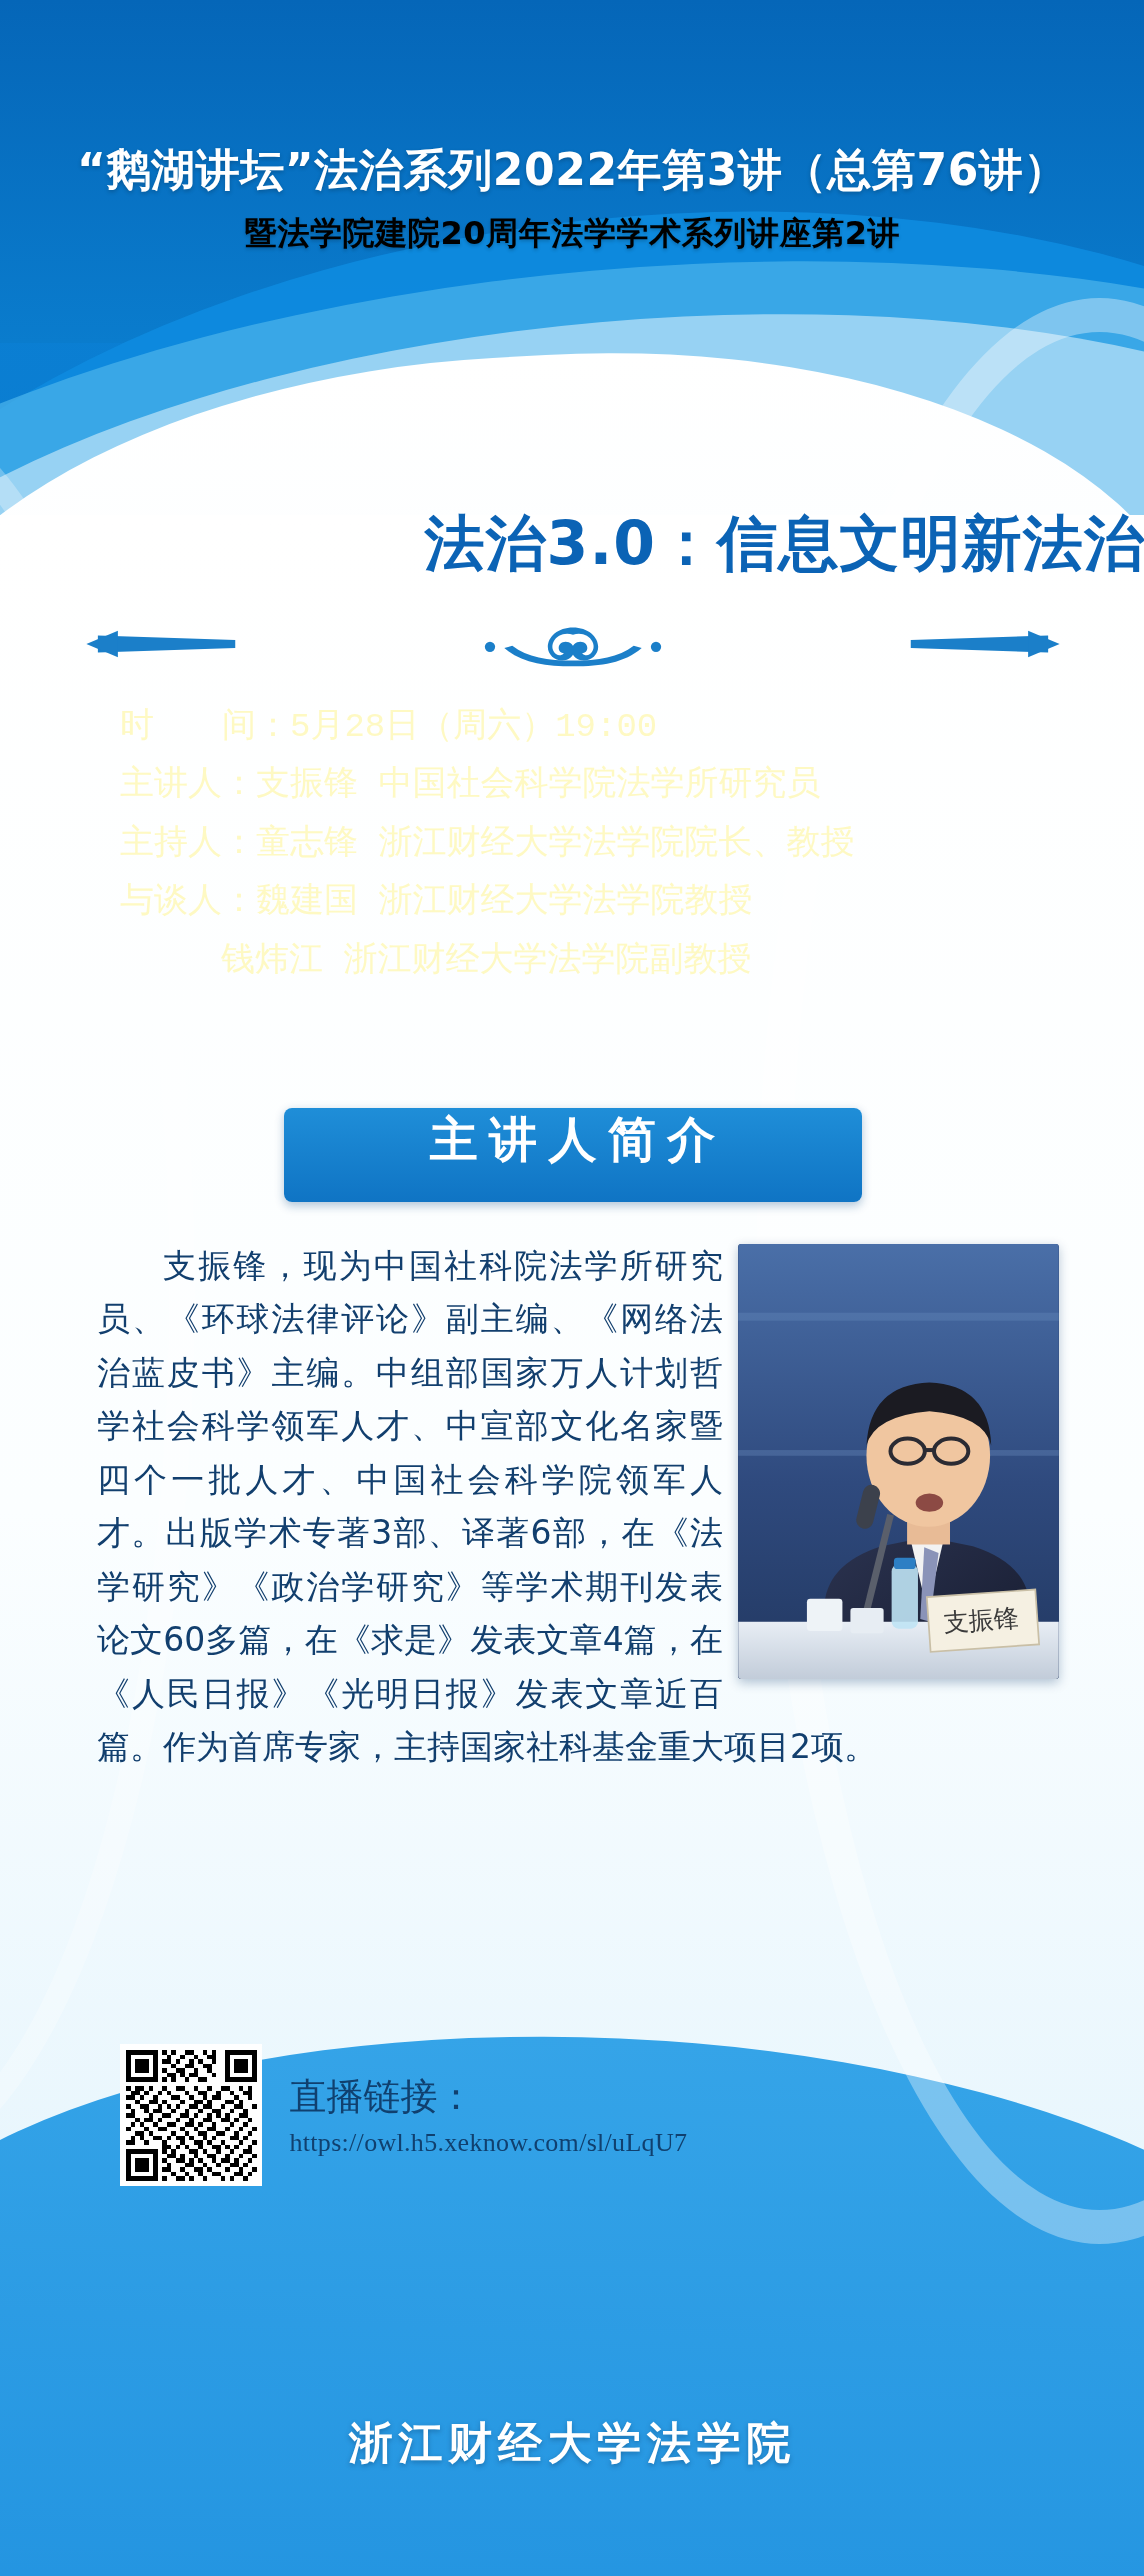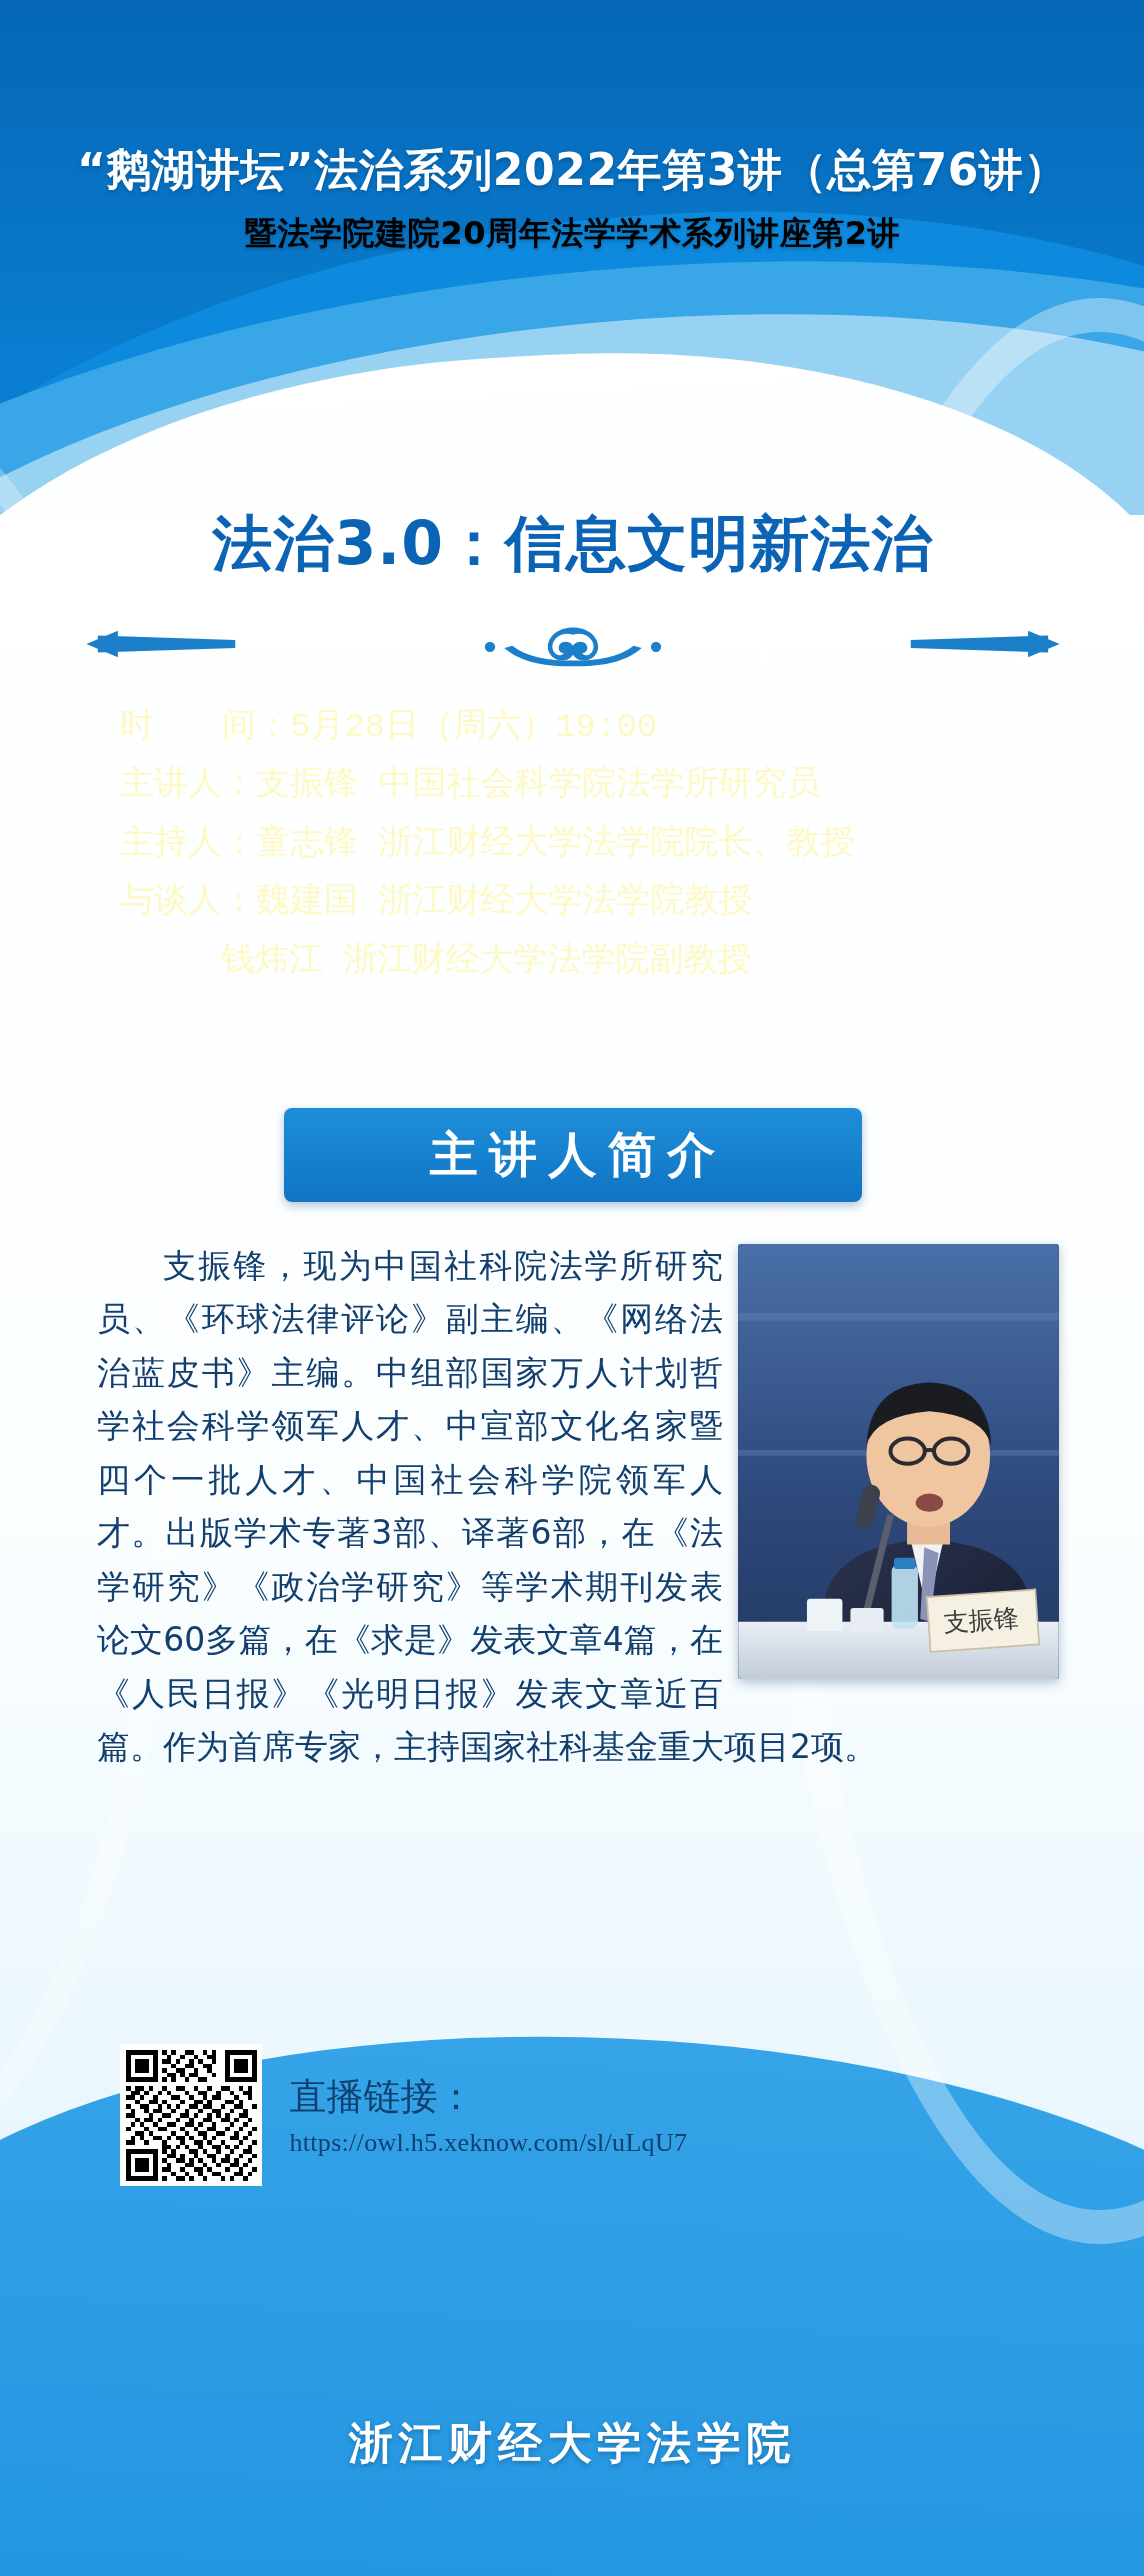--- a/index.html
+++ b/index.html
@@ -151,21 +151,21 @@
     text-shadow: 0 1.7px 3.4px rgba(0,0,0,.20);
     font-family: "DejaVu Sans", sans-serif;
   }
 
   
   .main-title {
     position: absolute;
     left: 0;
     top: 504px;
     width: 1145px;
-    text-align: center;
+    text-align: right;
     z-index: 12;
     color: #0b63b5;
     font-size: 60px;
     font-weight: bold;
     letter-spacing: 1.1px;
     font-family: "DejaVu Sans", sans-serif;
     text-shadow: 0 1.1px 0 rgba(255,255,255,.6);
   }
   .divider {
     position: absolute;
@@ -198,21 +198,21 @@
     left: 50%;
     top: 1108px;
     transform: translateX(-50%);
     width: 578px;
     height: 94px;
     background: linear-gradient(180deg, #1f8ed8 0%, #0f74c4 100%);
     border-radius: 8px;
     box-shadow: 0 3.4px 9.2px rgba(10,70,130,.30);
     z-index: 13;
     display: flex;
-    align-items: center;
+    align-items: flex-start;
     justify-content: center;
   }
   .banner-text {
     color: #ffffff;
     font-size: 48px;
     font-weight: bold;
     letter-spacing: 11.4px;
     padding-left: 11.4px;
     font-family: "DejaVu Sans", sans-serif;
   }

